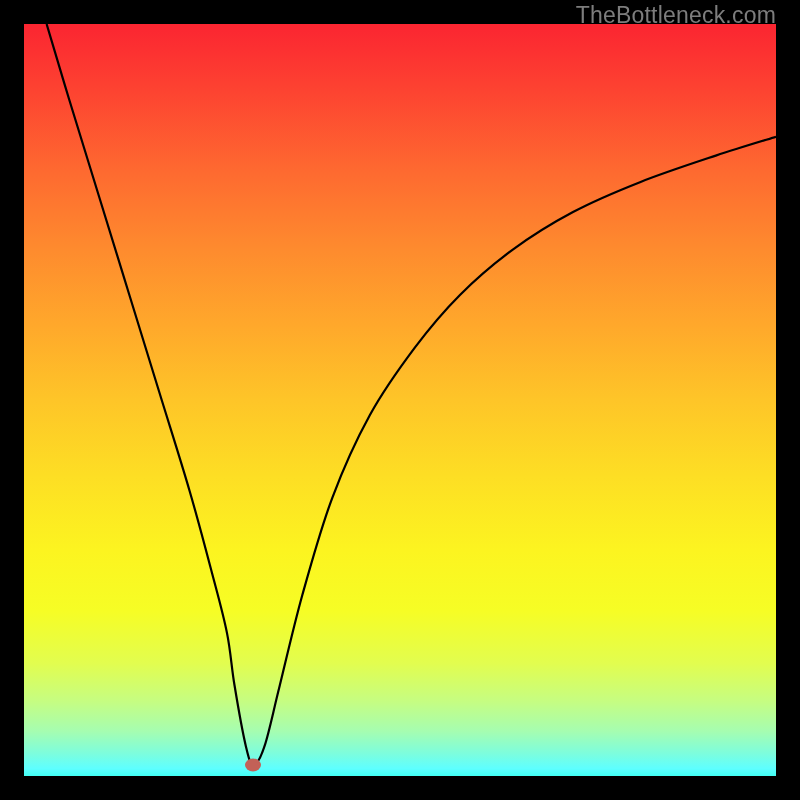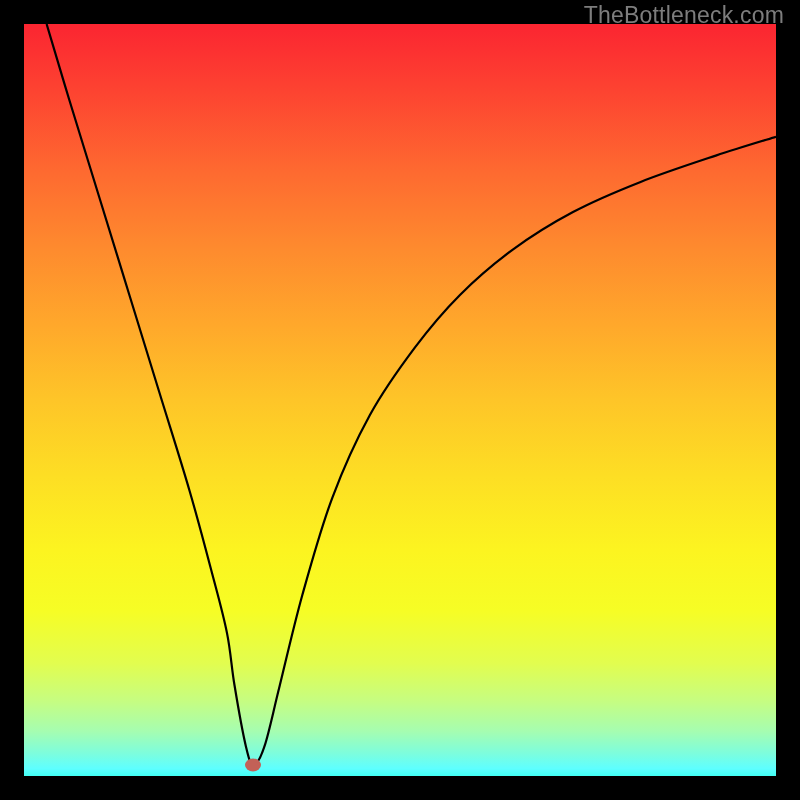--- a/index.html
+++ b/index.html
@@ -41,21 +41,21 @@
       #c6fd81 90%,
       #a6fdb0 94%,
       #7dfddd 97%,
       #5effff 99%,
       #42fff4 100%
     );
   }
   .watermark {
     position: absolute;
     top: 2px;
-    right: 16px;
+    right: 24px;
     color: #7d7d7d;
     font-size: 23px;
     font-weight: 500;
     letter-spacing: 0.2px;
     user-select: none;
   }
   .curve {
     position: absolute;
     top: 24px;
     left: 24px;

